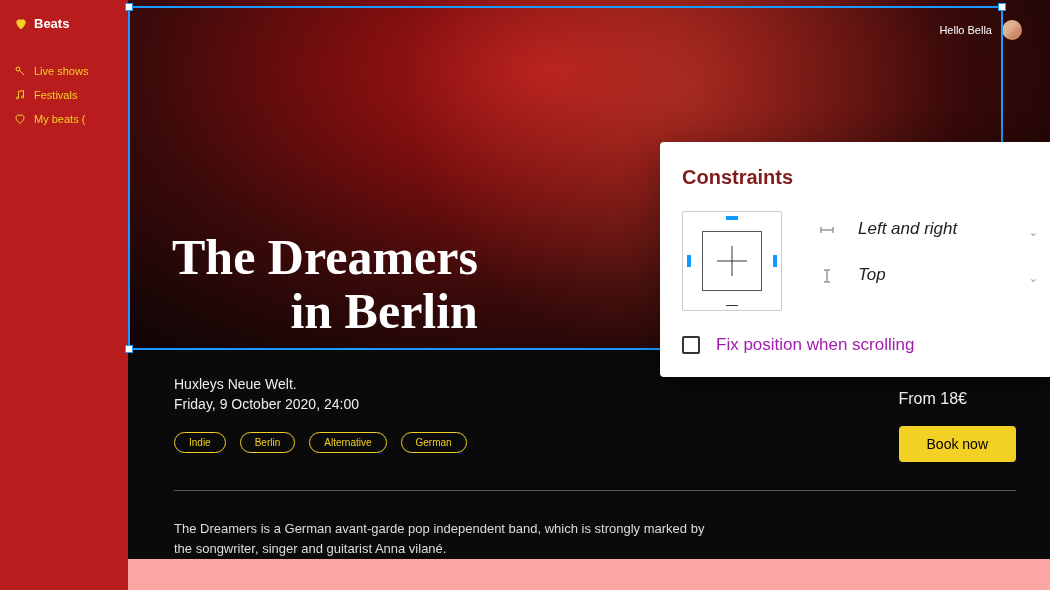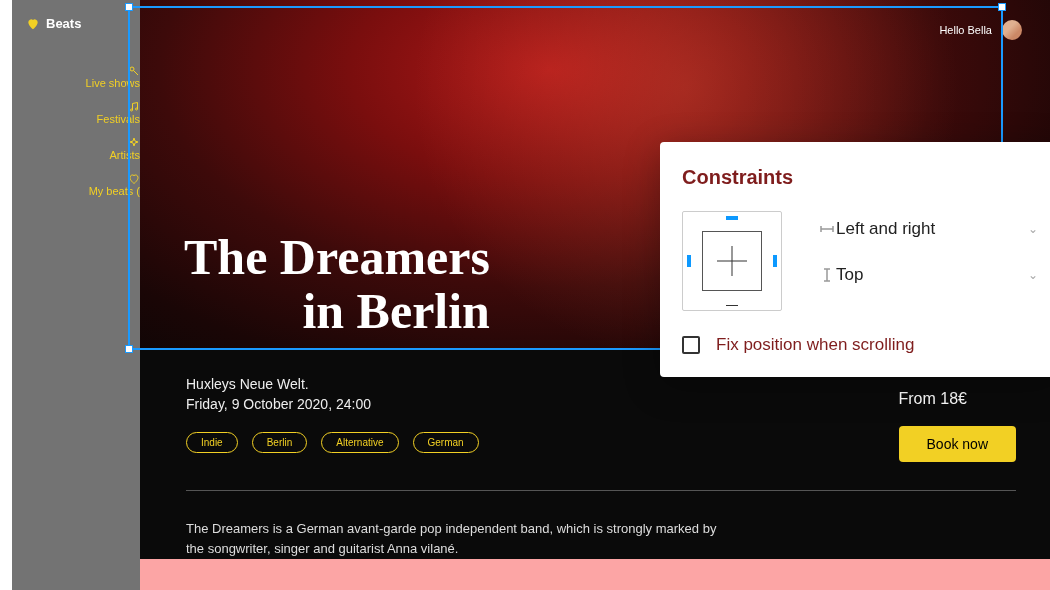--- a/index.html
+++ b/index.html
@@ -11,41 +11,40 @@
       overflow: hidden;
       position: relative;
     }
     .app {
       display: flex;
       width: 1050px;
       height: 590px;
     }
     .sidebar {
       width: 128px;
-      background: #737373;
+      background: #b91c1c;
       padding: 16px 0 0 14px;
       flex-shrink: 0;
-      margin-left: 12px;
     }
     .sidebar-logo {
       display: flex;
       align-items: center;
       gap: 6px;
       margin-bottom: 28px;
     }
     .sidebar-logo-icon { width: 14px; height: 14px; }
     .sidebar-logo-text { color: #fff; font-size: 13px; font-weight: 700; }
     .sidebar-item {
       display: flex;
       align-items: flex-end;
+      gap: 8px;
       color: #f2d024;
       font-size: 11px;
       padding: 6px 0;
       cursor: pointer;
-      flex-direction: column;
     }
     .sidebar-item-icon { width: 12px; height: 12px; flex-shrink: 0; }
     .main {
       flex: 1;
       background: #fca5a5;
       position: relative;
       overflow: hidden;
     }
     .hero {
       position: relative;
@@ -190,42 +189,43 @@
     .cw-tick { position: absolute; background: #0d99ff; }
     .cw-top { top: 4px; left: 50%; width: 12px; height: 4px; transform: translateX(-50%); }
     .cw-left { left: 4px; top: 50%; width: 4px; height: 12px; transform: translateY(-50%); background: #0d99ff; }
     .cw-right { right: 4px; top: 50%; width: 4px; height: 12px; transform: translateY(-50%); background: #0d99ff; }
     .cw-bottom { bottom: 4px; left: 50%; width: 12px; height: 1px; transform: translateX(-50%); background: #333; }
     .cross-h { position: absolute; top: 50%; left: 14px; right: 14px; height: 1px; background: #333; transform: translateY(-50%); }
     .cross-v { position: absolute; left: 50%; top: 14px; bottom: 14px; width: 1px; background: #333; transform: translateX(-50%); }
     .constraint-selects { flex: 1; padding-top: 8px; }
     .c-select {
       display: flex;
-      align-items: center;
-      gap: 0;
+      align-items: flex-end;
+      gap: 22px;
       margin-bottom: 26px;
       cursor: pointer;
+      font-style: italic;
     }
     .c-select-icon { width: 18px; height: 18px; color: #888; flex-shrink: 0; }
     .c-select-label { font-size: 17px; color: #222; flex: 1; }
     .c-select-caret { color: #aaa; font-size: 12px; }
     .fix-row {
       display: flex;
       align-items: center;
       gap: 16px;
       margin-top: 24px;
     }
     .checkbox {
       width: 18px;
       height: 18px;
       border: 2px solid #333;
       border-radius: 2px;
       cursor: pointer;
     }
-    .fix-label { font-size: 17px; color: #7f1d1d; }
+    .fix-label { font-size: 17px; color: #a21caf; }
   </style>
 </head>
 <body>
 
 <div class="app">
   <aside class="sidebar">
     <div class="sidebar-logo">
       <svg class="sidebar-logo-icon" viewBox="0 0 24 24" fill="#f2d024">
           <path d="M12 21s-8-6-8-12a5 5 0 0 1 8-4 5 5 0 0 1 8 4c0 6-8 12-8 12z"></path>
         </svg>
@@ -238,26 +238,20 @@
         </svg>
       <span>Live shows</span>
     </div>
     <div class="sidebar-item">
       <svg class="sidebar-item-icon" viewBox="0 0 24 24" fill="none" stroke="#f2d024" stroke-width="2">
           <path d="M9 18V5l10-2v13"></path>
           <circle cx="7" cy="18" r="2"></circle>
           <circle cx="17" cy="16" r="2"></circle>
         </svg>
       <span>Festivals</span>
-    </div>
-    <div class="sidebar-item">
-      <svg class="sidebar-item-icon" viewBox="0 0 24 24" fill="none" stroke="#f2d024" stroke-width="2">
-          <path d="M12 2l2 6 6 2-6 2-2 6-2-6-6-2 6-2z"></path>
-        </svg>
-      <span>Artists</span>
     </div>
     <div class="sidebar-item">
       <svg class="sidebar-item-icon" viewBox="0 0 24 24" fill="none" stroke="#f2d024" stroke-width="2">
           <path d="M12 21s-8-6-8-12a5 5 0 0 1 8-4 5 5 0 0 1 8 4c0 6-8 12-8 12z"></path>
         </svg>
       <span>My beats (</span>
     </div>
   </aside>
 
   <main class="main">

